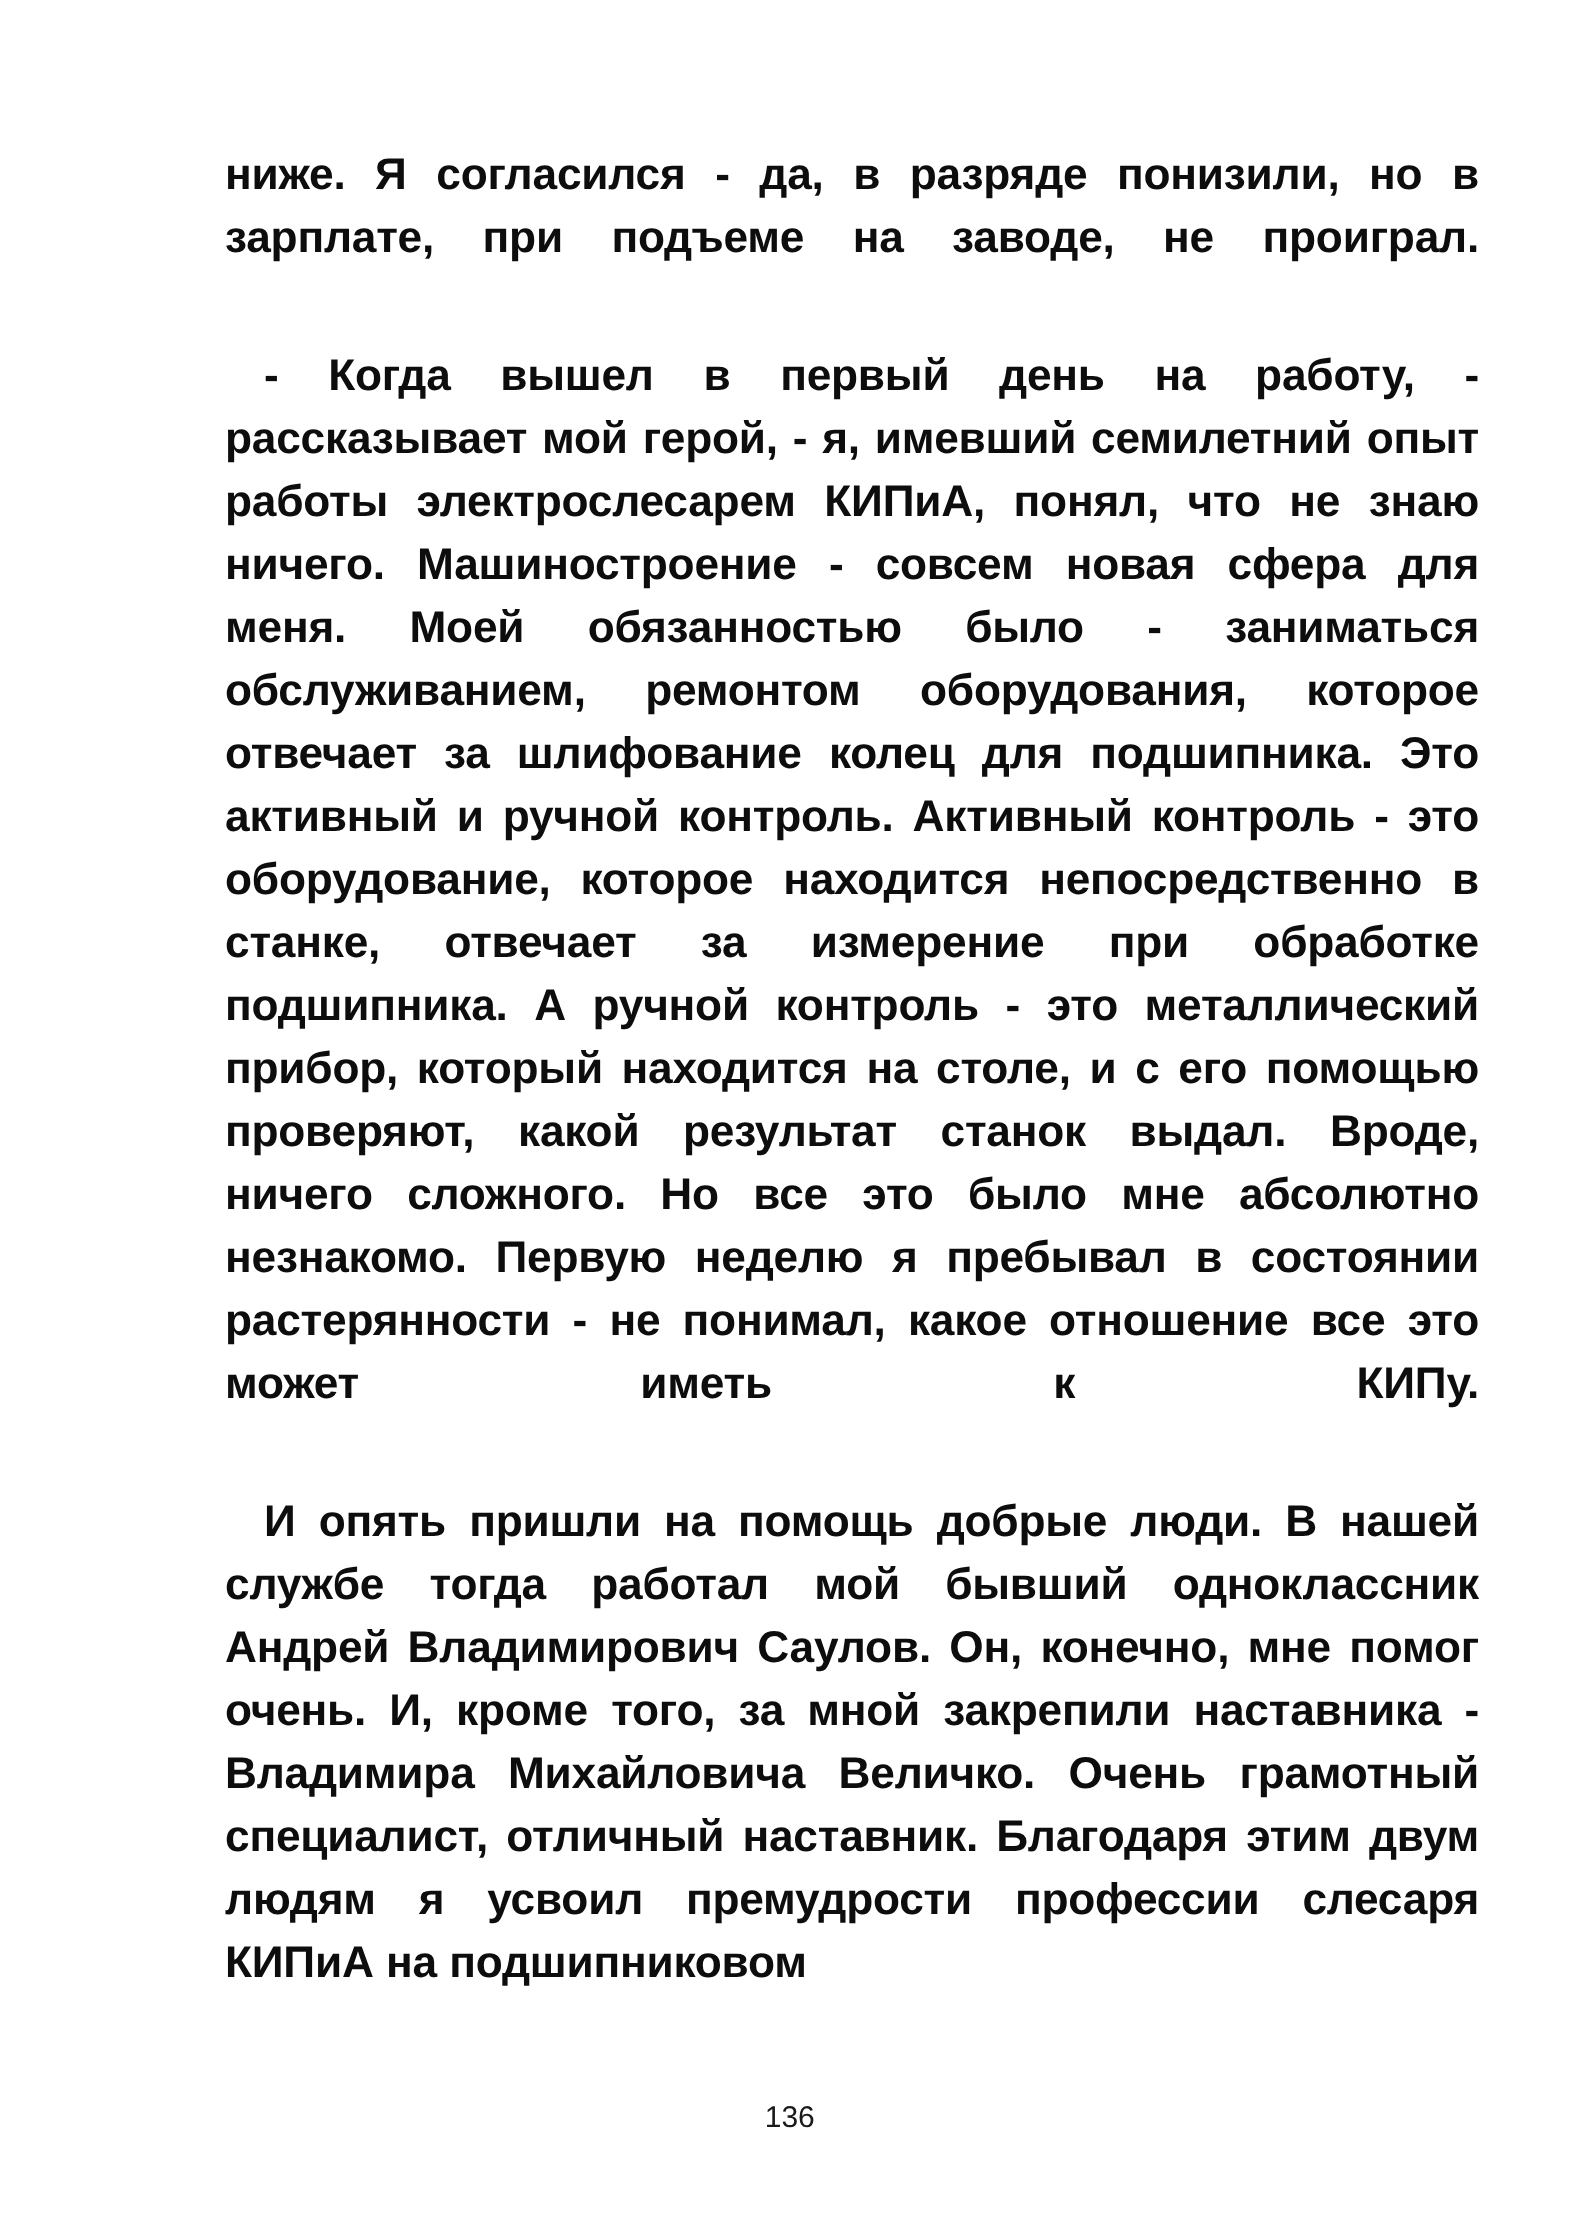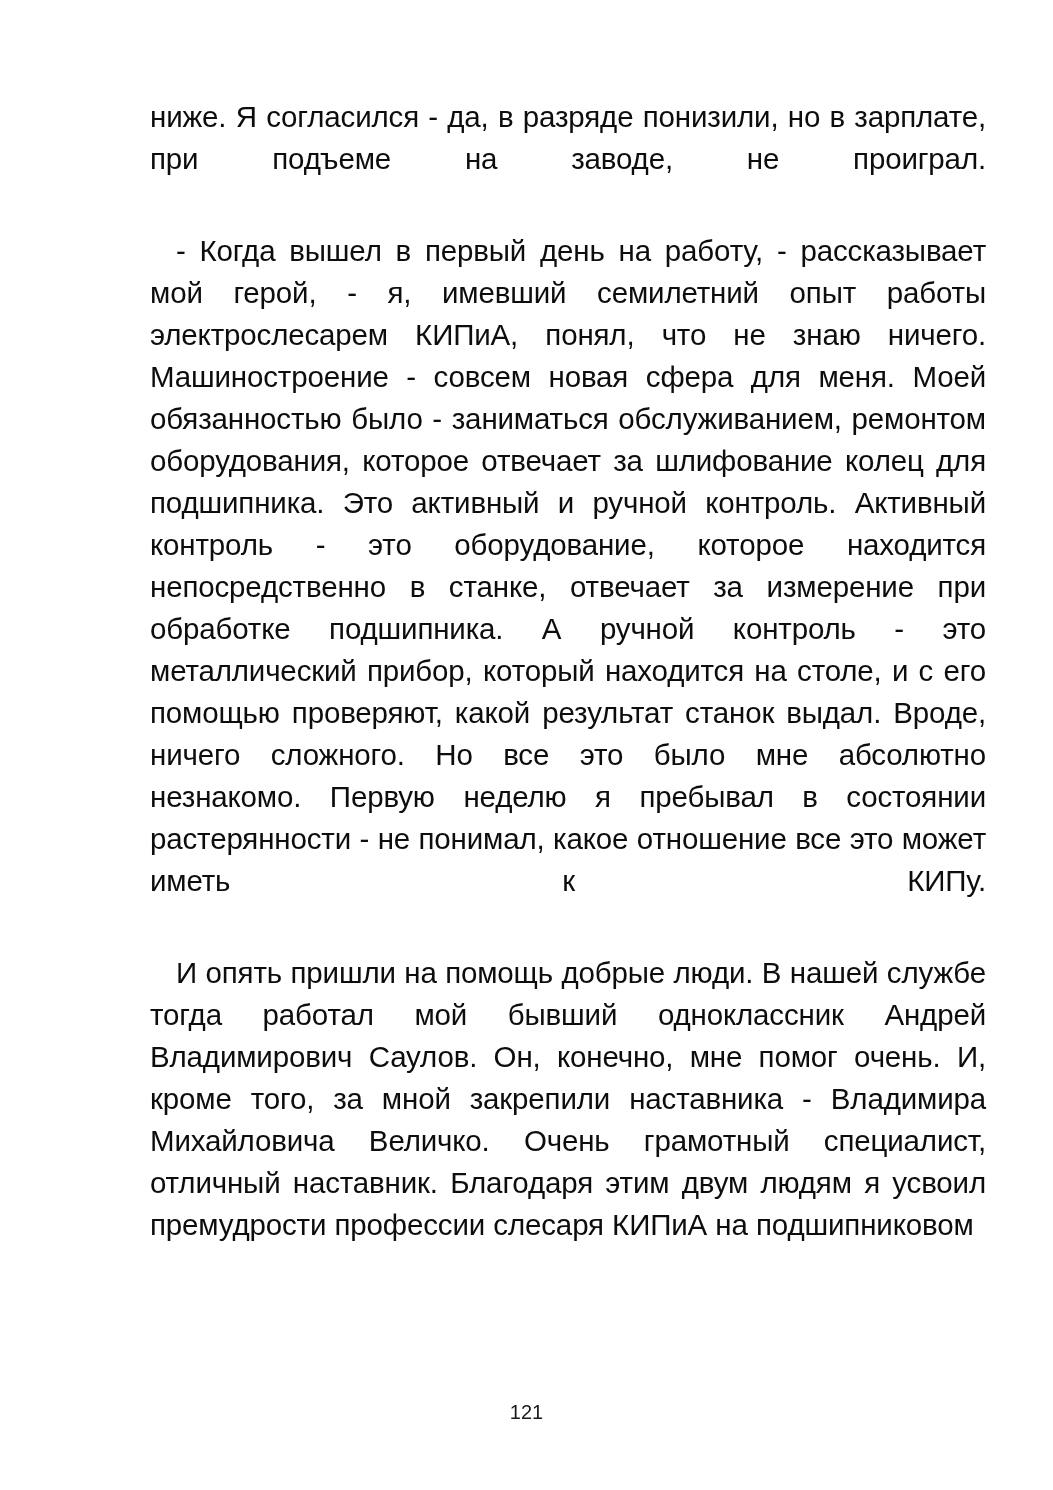--- a/index.html
+++ b/index.html
@@ -25,21 +25,21 @@
   }
 
   .para {
     margin: 0 0 8px 0;
     font-family: "Liberation Sans", "DejaVu Sans", sans-serif;
     font-size: 29.5px;
     line-height: 42px;
     color: #0d0d0d;
     text-align: justify;
     text-justify: inter-word;
-    font-weight: 400;
+    font-weight: 700;
     letter-spacing: -0.15px;
     word-spacing: 0.2px;
     -webkit-font-smoothing: antialiased;
   }
 
   
   .para.cont {
     text-indent: 0;
   }
 
@@ -80,15 +80,15 @@
 
     <p class="para cont">ниже. Я согласился - да, в разряде понизили, но в зарплате, при подъеме на заводе, не проиграл.</p>
 
 
     <p class="para indent">- Когда вышел в первый день на работу, - рассказывает мой герой, - я, имевший семилетний опыт работы электрослесарем КИПиА, понял, что не знаю ничего. Машиностроение - совсем новая сфера для меня. Моей обязанностью было - заниматься обслуживанием, ремонтом оборудования, которое отвечает за шлифование колец для подшипника. Это активный и ручной контроль. Активный контроль - это оборудование, которое находится непосредственно в станке, отвечает за измерение при обработке подшипника. А ручной контроль - это металлический прибор, который находится на столе, и с его помощью проверяют, какой результат станок выдал. Вроде, ничего сложного. Но все это было мне абсолютно незнакомо. Первую неделю я пребывал в состоянии растерянности - не понимал, какое отношение все это может иметь к КИПу.</p>
 
     <p class="para indent no-stretch">И опять пришли на помощь добрые люди. В нашей службе тогда работал мой бывший одноклассник Андрей Владимирович Саулов. Он, конечно, мне помог очень. И, кроме того, за мной закрепили наставника - Владимира Михайловича Величко. Очень грамотный специалист, отличный наставник. Благодаря этим двум людям я усвоил премудрости профессии слесаря КИПиА на подшипниковом</p>
 
   </div>
 
-  <div class="page-number">121</div>
+  <div class="page-number">136</div>
 
 </div>
 
 </body></html>

